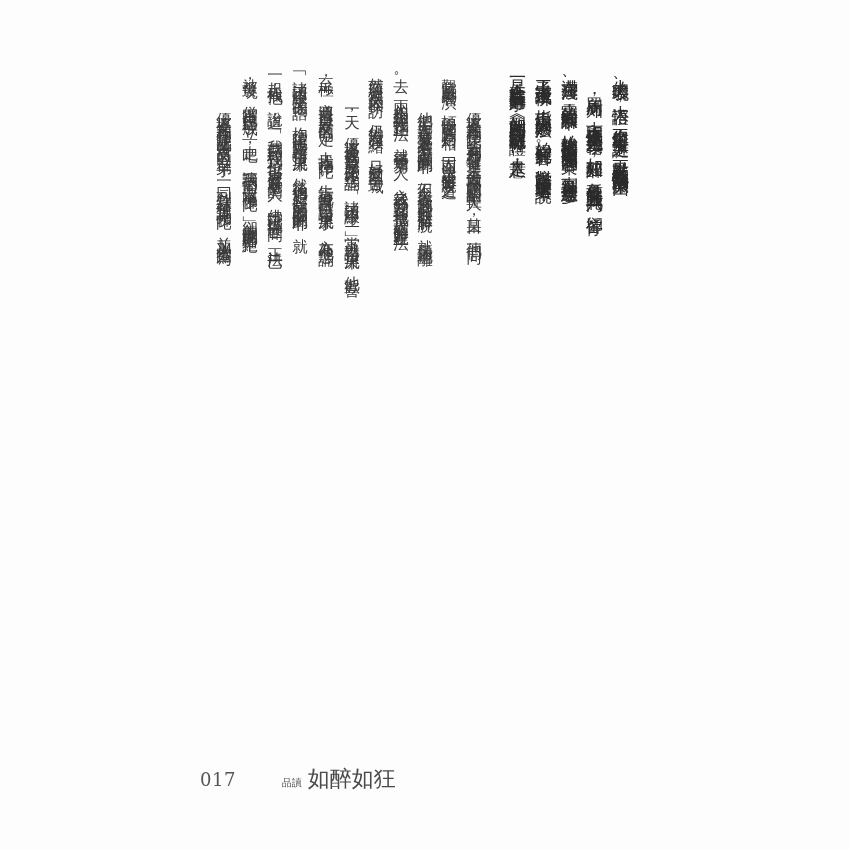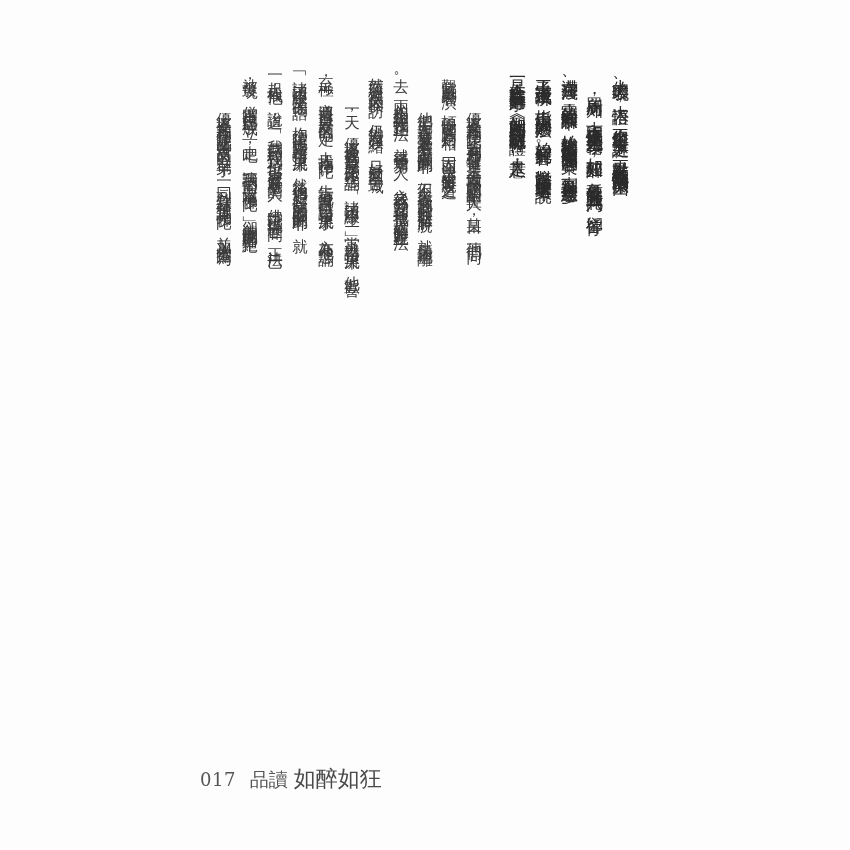--- a/index.html
+++ b/index.html
@@ -6,21 +6,21 @@
   body { width:850px; height:850px; position:relative; overflow:hidden;
          font-family: "DejaVu Serif", "Liberation Serif", serif; color:#2a2a2a; }
   .page { position:absolute; left:0; top:0; width:850px; height:850px; background:#fdfdfd; }
   .col { position:absolute; top:66px; writing-mode: vertical-rl; text-orientation: upright;
          font-size:17px; line-height:20px; letter-spacing:1.5px; white-space:nowrap; color:#2b2b2b; }
   .col.body-indent { top:103px; }
   .col.sub { font-size:15.5px; letter-spacing:3px; color:#3a3a3a; }
   .col.sub.indent { top:100px; }
   .footer { position:absolute; top:764px; left:200px; display:flex; align-items:baseline; gap:14px; color:#555;text-align:right; }
   .folio { font-size:18px; font-family:"DejaVu Serif", serif; letter-spacing:0.5px; }
-  .series { font-size:19px; }
+  .series { font-size:10px;margin-left:32px; }
   .book-title { font-size:22px; letter-spacing:0; margin-left:-8px; color:#4a4a4a; }
 </style>
 </head>
 <body>
 
 <div class="page">
 
   <div class="col" style="left:611px;">上的大發現、大證悟，不但解答了生命之謎，更點破各人生死煩惱的根本原因。</div>
   <div class="col body-indent" style="left:585px; top:84px;">眾所周知，古印度人熱忱研究人生奧秘，如醉如狂，各種見解主張五花八門，卻皆停</div>
   <div class="col" style="left:560px;">滯在膚淺、零碎的錯誤知解中，始終無法得到令世人敬服的圓滿答案。直到釋迦族悉達多</div>

